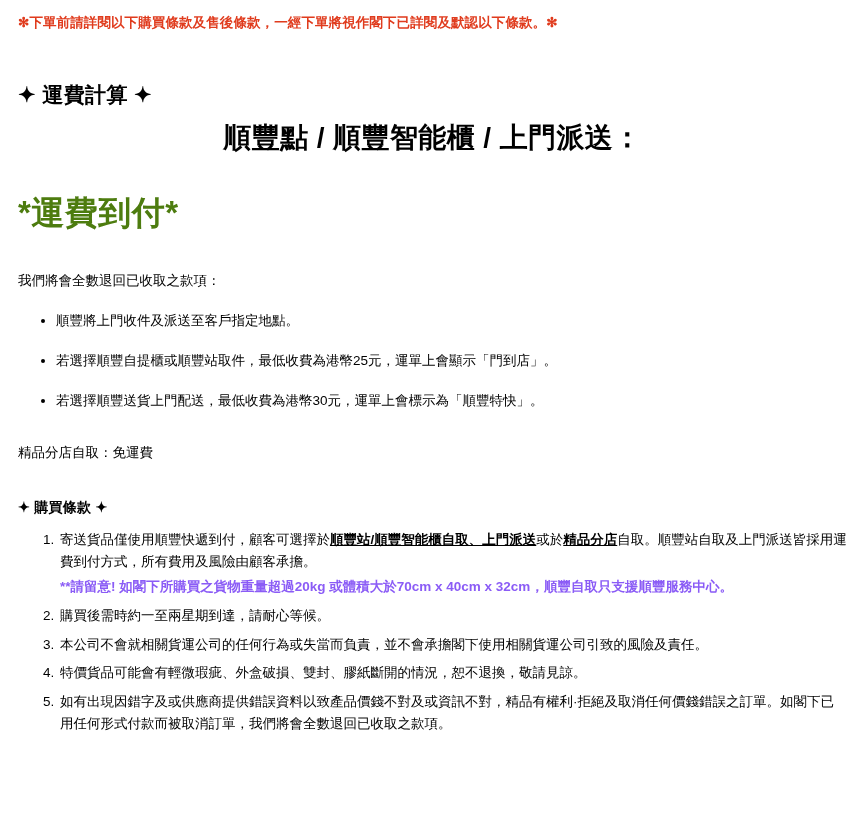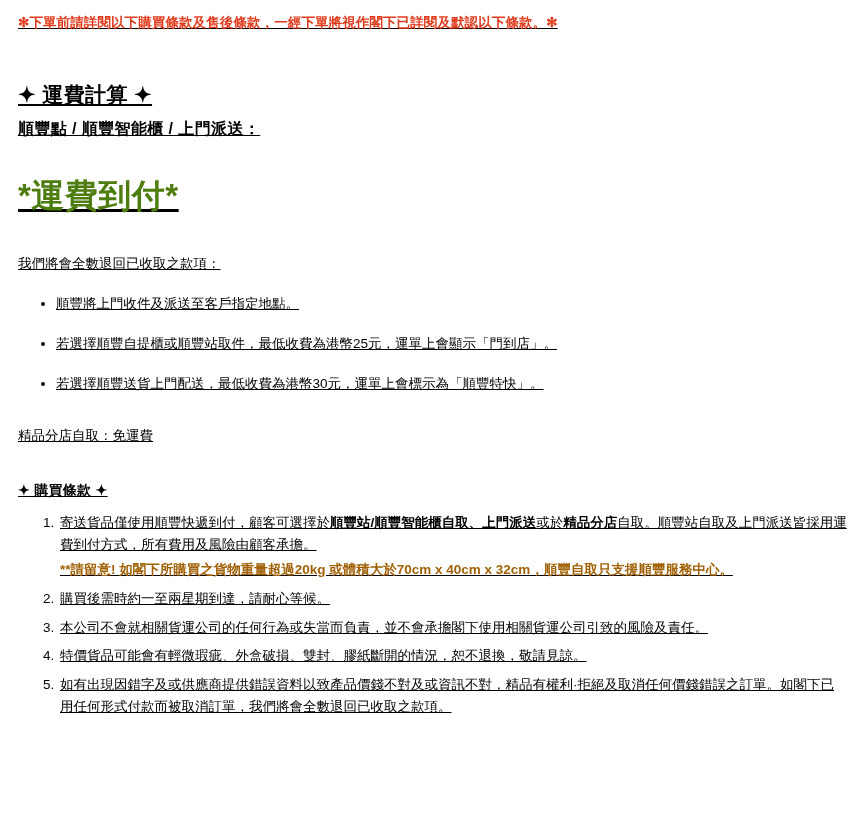--- a/index.html
+++ b/index.html
@@ -11,41 +11,41 @@
     width: 861px;
     height: 831px;
     font-family: "Liberation Sans", sans-serif;
     color: #000000;
     overflow: hidden;
   }
   .page {
     padding: 14px 14px 0 18px;
     box-sizing: border-box;
     width: 861px;
-    text-decoration: underline;
   }
   .notice {
     color: #e03b1d;
     font-weight: bold;
     font-size: 13.5px;
     letter-spacing: 0.1px;
     line-height: 1.4;
     margin: 0 0 48px 0;
   }
   .heading-ship {
     font-size: 21px;
     font-weight: bold;
     margin: 0 0 10px 0;
     letter-spacing: 0.4px;
   }
   .subheading-ship {
-    font-size: 16px;
+    font-size: 28px;
     font-weight: bold;
     margin: 0 0 34px 0;
     letter-spacing: 0.4px;
+    text-align: center;
   }
   .big-red {
     color: #4d7c0f;
     font-size: 33px;
     font-weight: bold;
     margin: 0 0 34px 0;
     letter-spacing: 0.5px;
   }
   .para {
     font-size: 13.5px;
@@ -96,21 +96,21 @@
   ol.terms > li:last-child {
     margin-bottom: 6px;
   }
   .u {
     text-decoration: underline;
   }
   b, strong {
     font-weight: bold;
   }
   .red-bold {
-    color: #a16207;
+    color: #8b5cf6;
     font-weight: bold;
   }
   .sub-note {
     display: block;
     margin-top: 3px;
   }
 </style>
 </head>
 <body>
 

